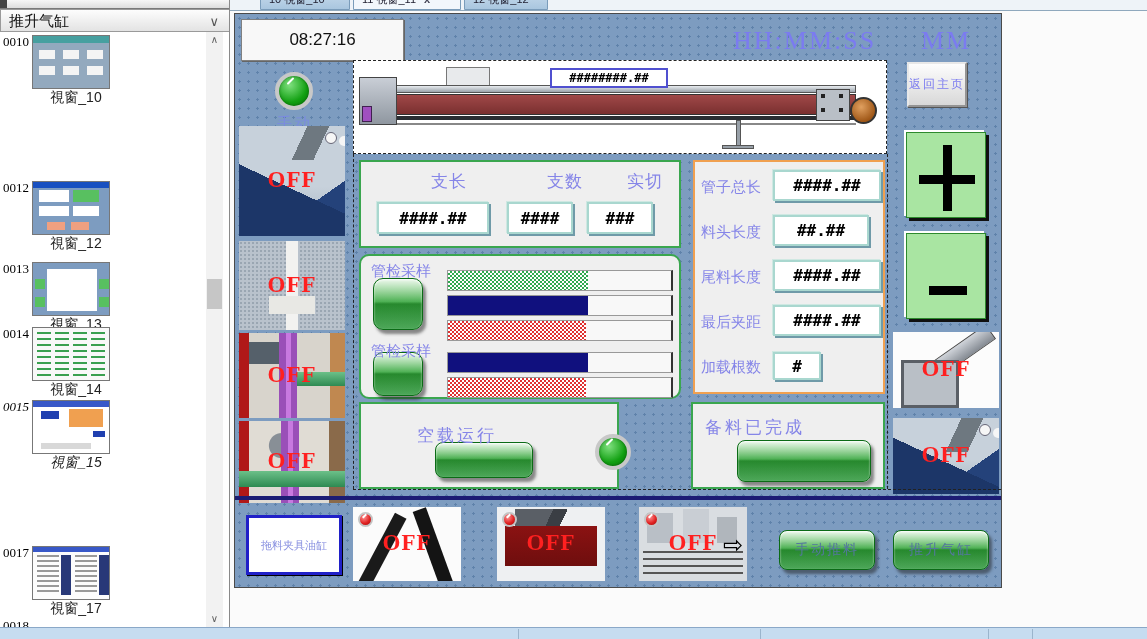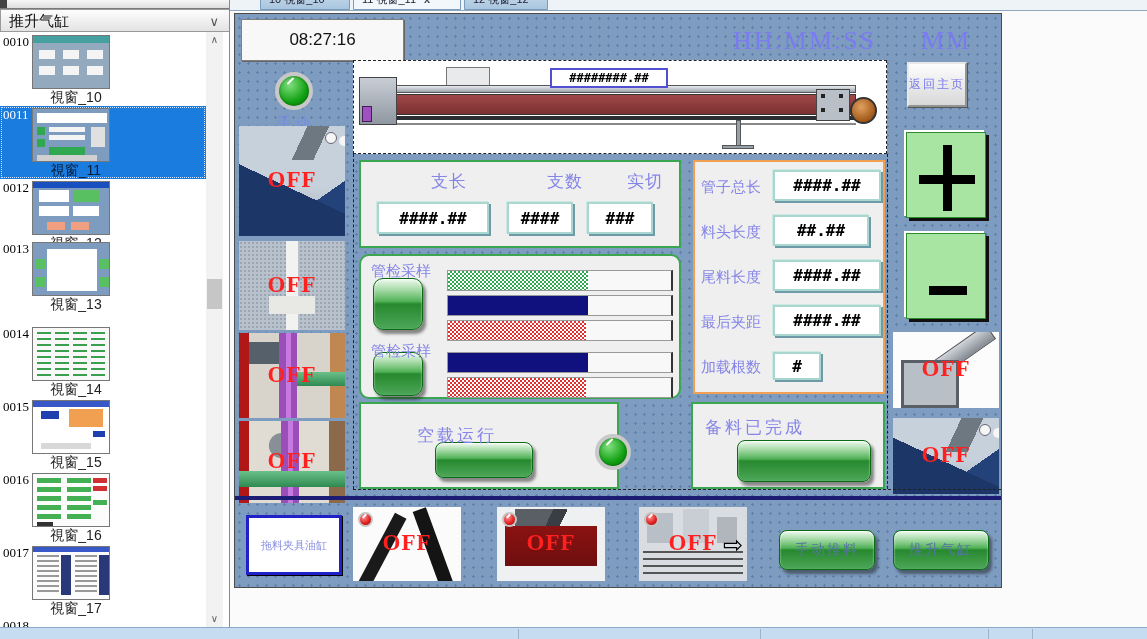--- a/index.html
+++ b/index.html
@@ -284,49 +284,39 @@
       <span>推升气缸</span>
       <span class="chev">∨</span>
     </div>
 
     <div class="sb-list">
       <div class="sb-item" style="top:1px;">
         <span class="num">0010</span>
         <div class="th k-flow"></div>
         <div class="lbl">視窗_10</div>
       </div>
-      <div class="sb-item selected" style="top:74px;">
-        <span class="num">0011</span>
-        <div class="th k-main"></div>
-        <div class="lbl">視窗_11</div>
-      </div>
       <div class="sb-item" style="top:147px;">
         <span class="num">0012</span>
         <div class="th k-panels"></div>
         <div class="lbl">視窗_12</div>
       </div>
-      <div class="sb-item" style="top:208px;padding-left:44px;">
+      <div class="sb-item" style="top:228px;padding-left:44px;">
         <span class="num">0013</span>
         <div class="th k-adjust"></div>
         <div class="lbl">視窗_13</div>
       </div>
       <div class="sb-item" style="top:293px;">
         <span class="num">0014</span>
         <div class="th k-tableg"></div>
         <div class="lbl">視窗_14</div>
       </div>
-      <div class="sb-item" style="top:366px;">
+      <div class="sb-item" style="top:366px;font-style:italic;">
         <span class="num">0015</span>
         <div class="th k-form"></div>
         <div class="lbl">視窗_15</div>
-      </div>
-      <div class="sb-item" style="top:439px;">
-        <span class="num">0016</span>
-        <div class="th k-buttons"></div>
-        <div class="lbl">視窗_16</div>
       </div>
       <div class="sb-item" style="top:512px;">
         <span class="num">0017</span>
         <div class="th k-tableb"></div>
         <div class="lbl">視窗_17</div>
       </div>
       <div class="sb-item" style="top:585px;">
         <span class="num">0018</span>
       </div>
     </div>

